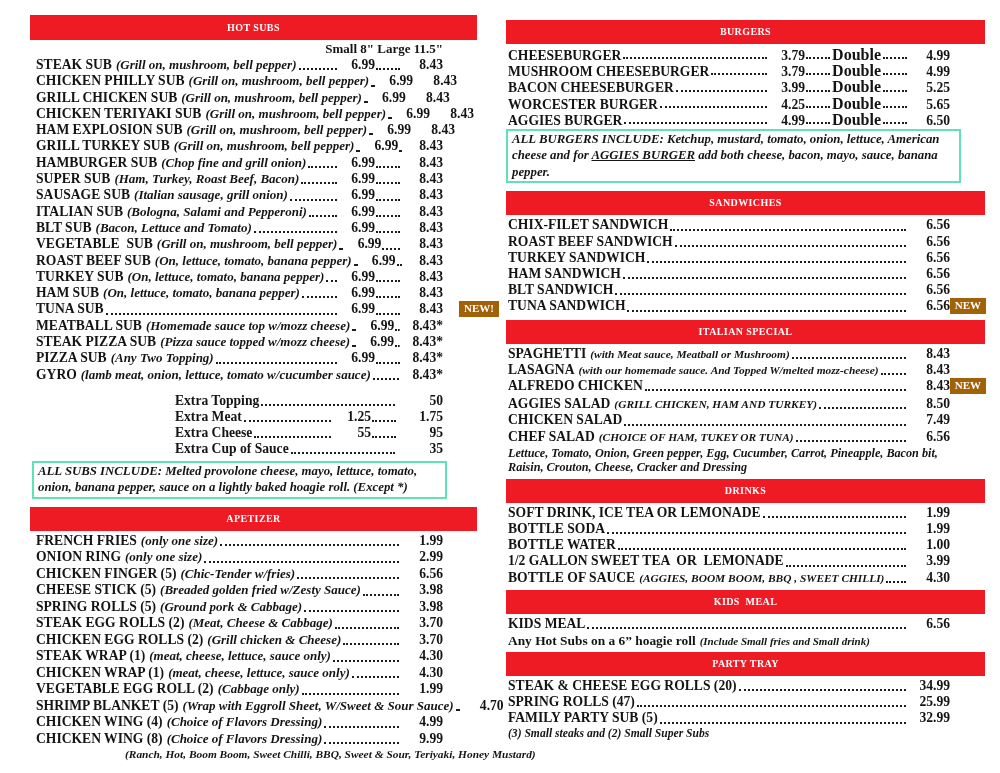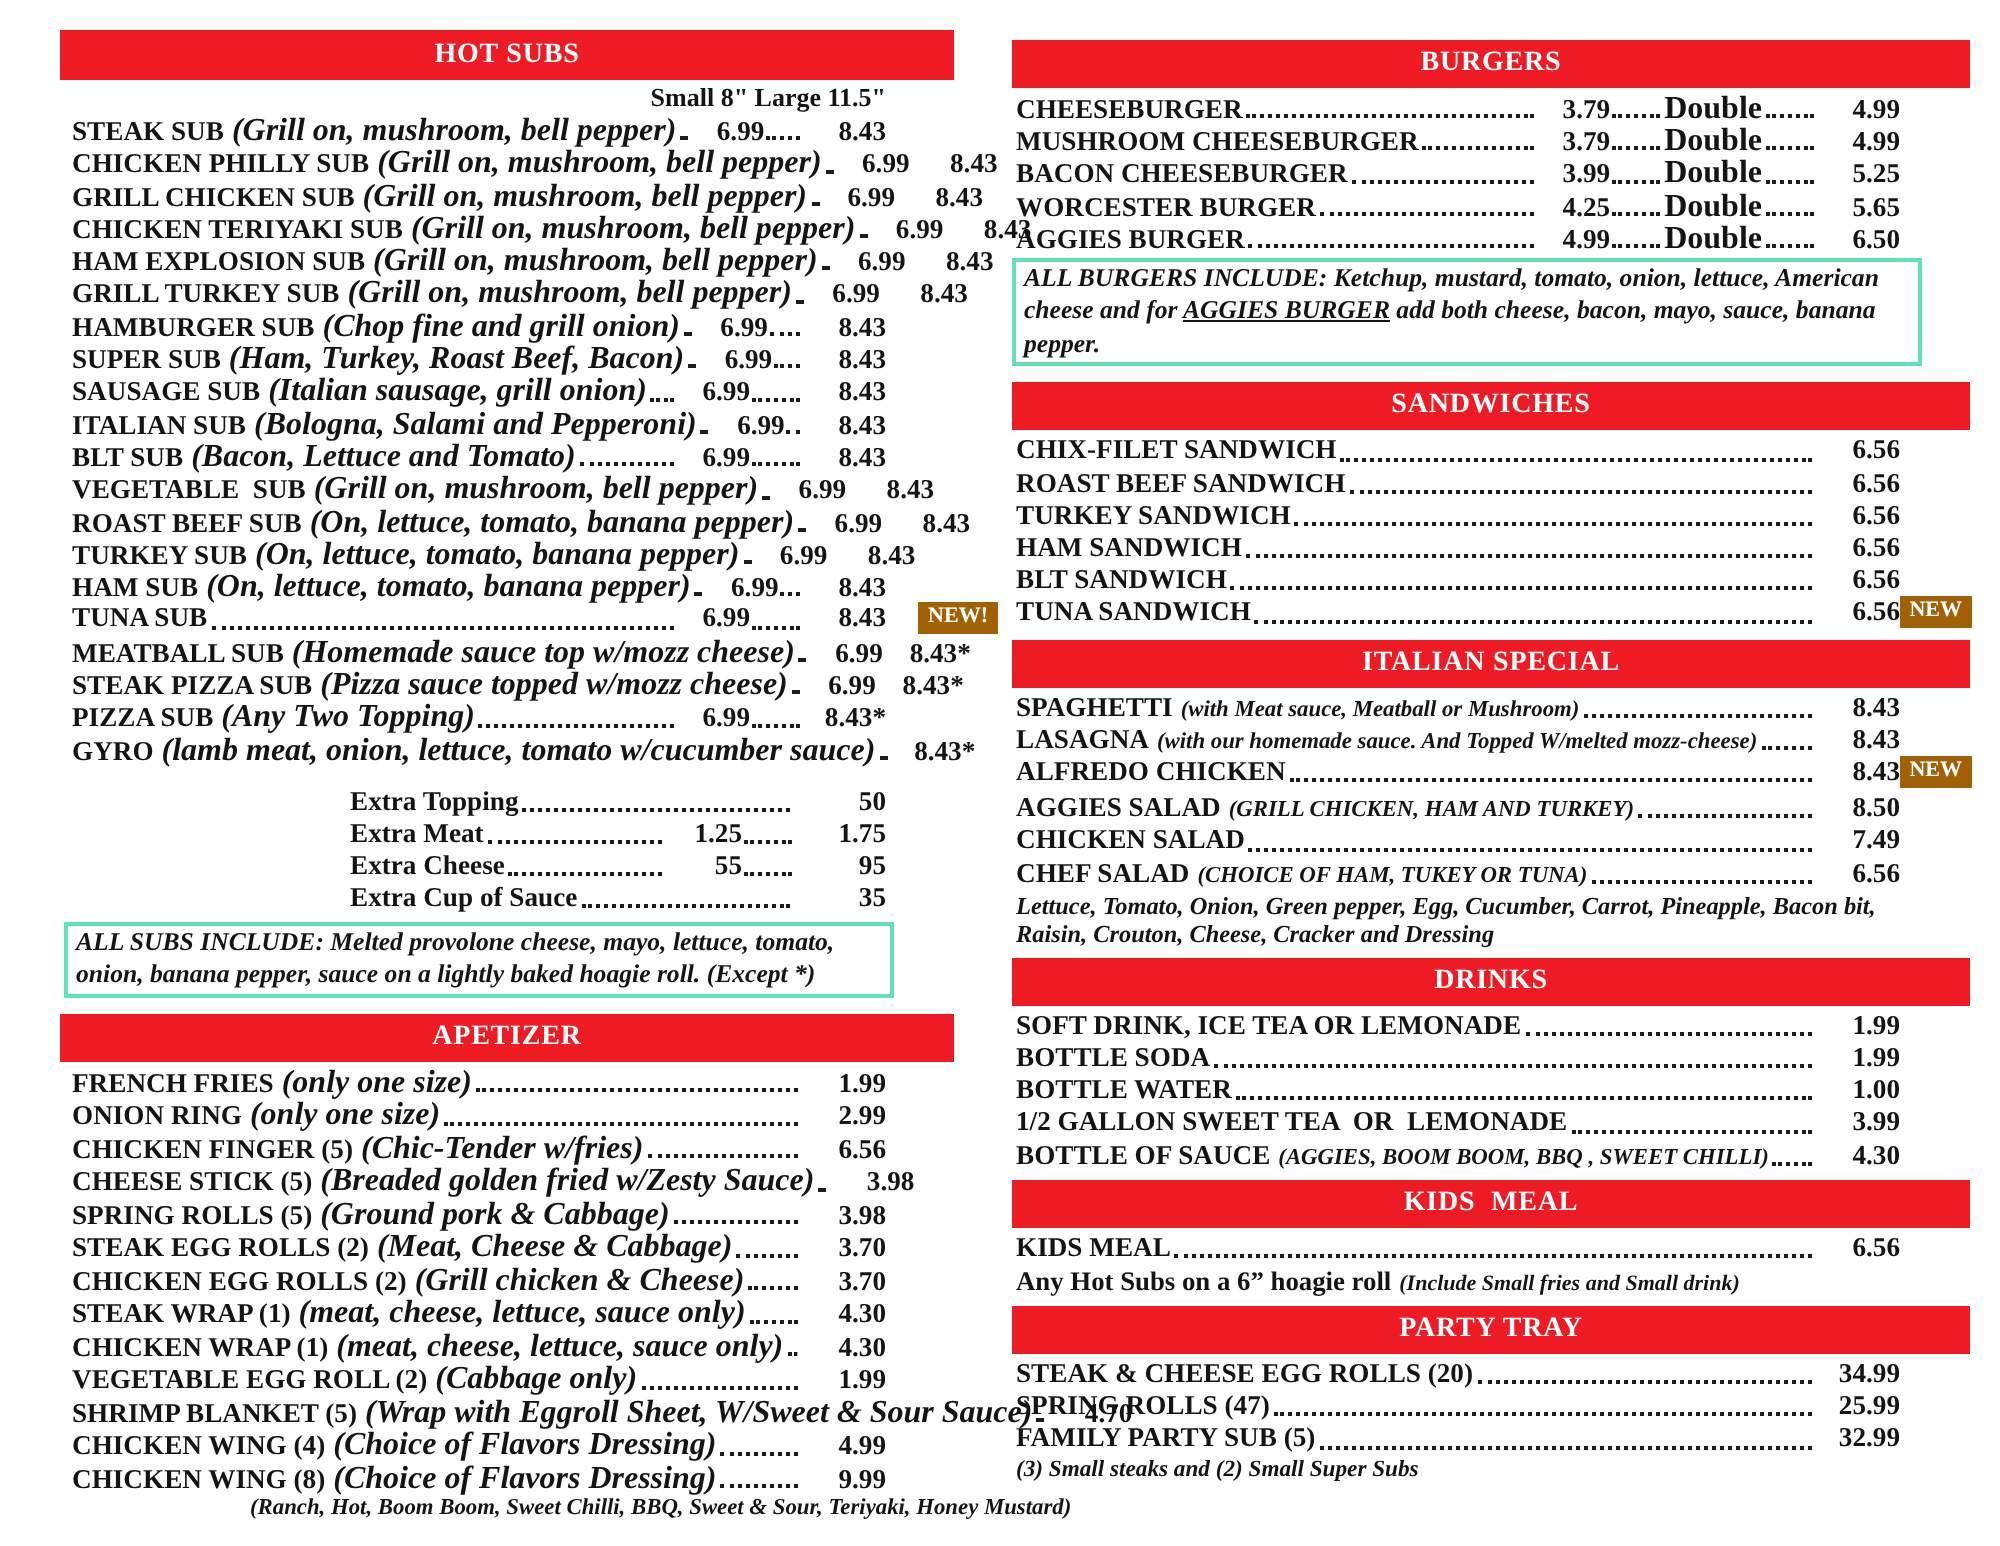--- a/index.html
+++ b/index.html
@@ -9,31 +9,31 @@
     position:relative; width:1000px; height:773px; overflow:hidden;
     font-family:"Liberation Serif","DejaVu Serif",serif; color:#141414;
   }
   p, section { margin:0; }
   .col { position:absolute; top:0; height:773px; }
   .col-left  { left:30px;  width:447px; padding-top:15px; }
   .col-right { left:506px; width:479px; padding-top:20px; }
 
   .bar {
     background:var(--red); color:#fff; font-weight:bold; text-align:center;
-    font-size:14px; height:24px; line-height:24px; letter-spacing:.4px; white-space:pre;
+    font-size:10px; height:24px; line-height:24px; letter-spacing:.4px; white-space:pre;
   }
   .mt2{margin-top:2px}.mt4{margin-top:4px}.mt5{margin-top:5px}.mt8{margin-top:8px}
 
   .size-note { text-align:right; padding-right:34px; font-weight:bold; font-size:13px; line-height:17px; }
 
   .row { display:flex; align-items:baseline; position:relative; height:16.3px; padding:0 34px 0 6px; }
   .col-right .row { padding:0 35px 0 2px; height:16.2px; }
   .rows-apetizer .row { height:16.5px; }
   .nm { font-weight:bold; font-size:13.6px; white-space:pre; }
-  .ds { font-weight:bold; font-style:italic; font-size:16px; margin-left:4px; white-space:pre; }
+  .ds { font-weight:bold; font-style:italic; font-size:13px; margin-left:4px; white-space:pre; }
   .col-right .ds { font-size:11.4px; }
   .leader { flex:1; min-width:4px; border-bottom:2px dotted #1d1d1d; align-self:flex-end; margin:0 2px 3px 2px; }
   .middots { width:24px; border-bottom:2px dotted #1d1d1d; align-self:flex-end; margin:0 1px 3px 1px; }
   .p1 { font-weight:bold; font-size:13.6px; min-width:36px; text-align:right; }
   .p2 { font-weight:bold; font-size:13.6px; min-width:42px; text-align:right; }
   .double-label { font-weight:bold; font-size:16px; padding:0 1px; }
   .badge {
     position:absolute; top:0; background:#a16207; color:#fff; font-weight:bold;
     font-size:11px; line-height:13px; padding:1px 5px 2px;
   }

